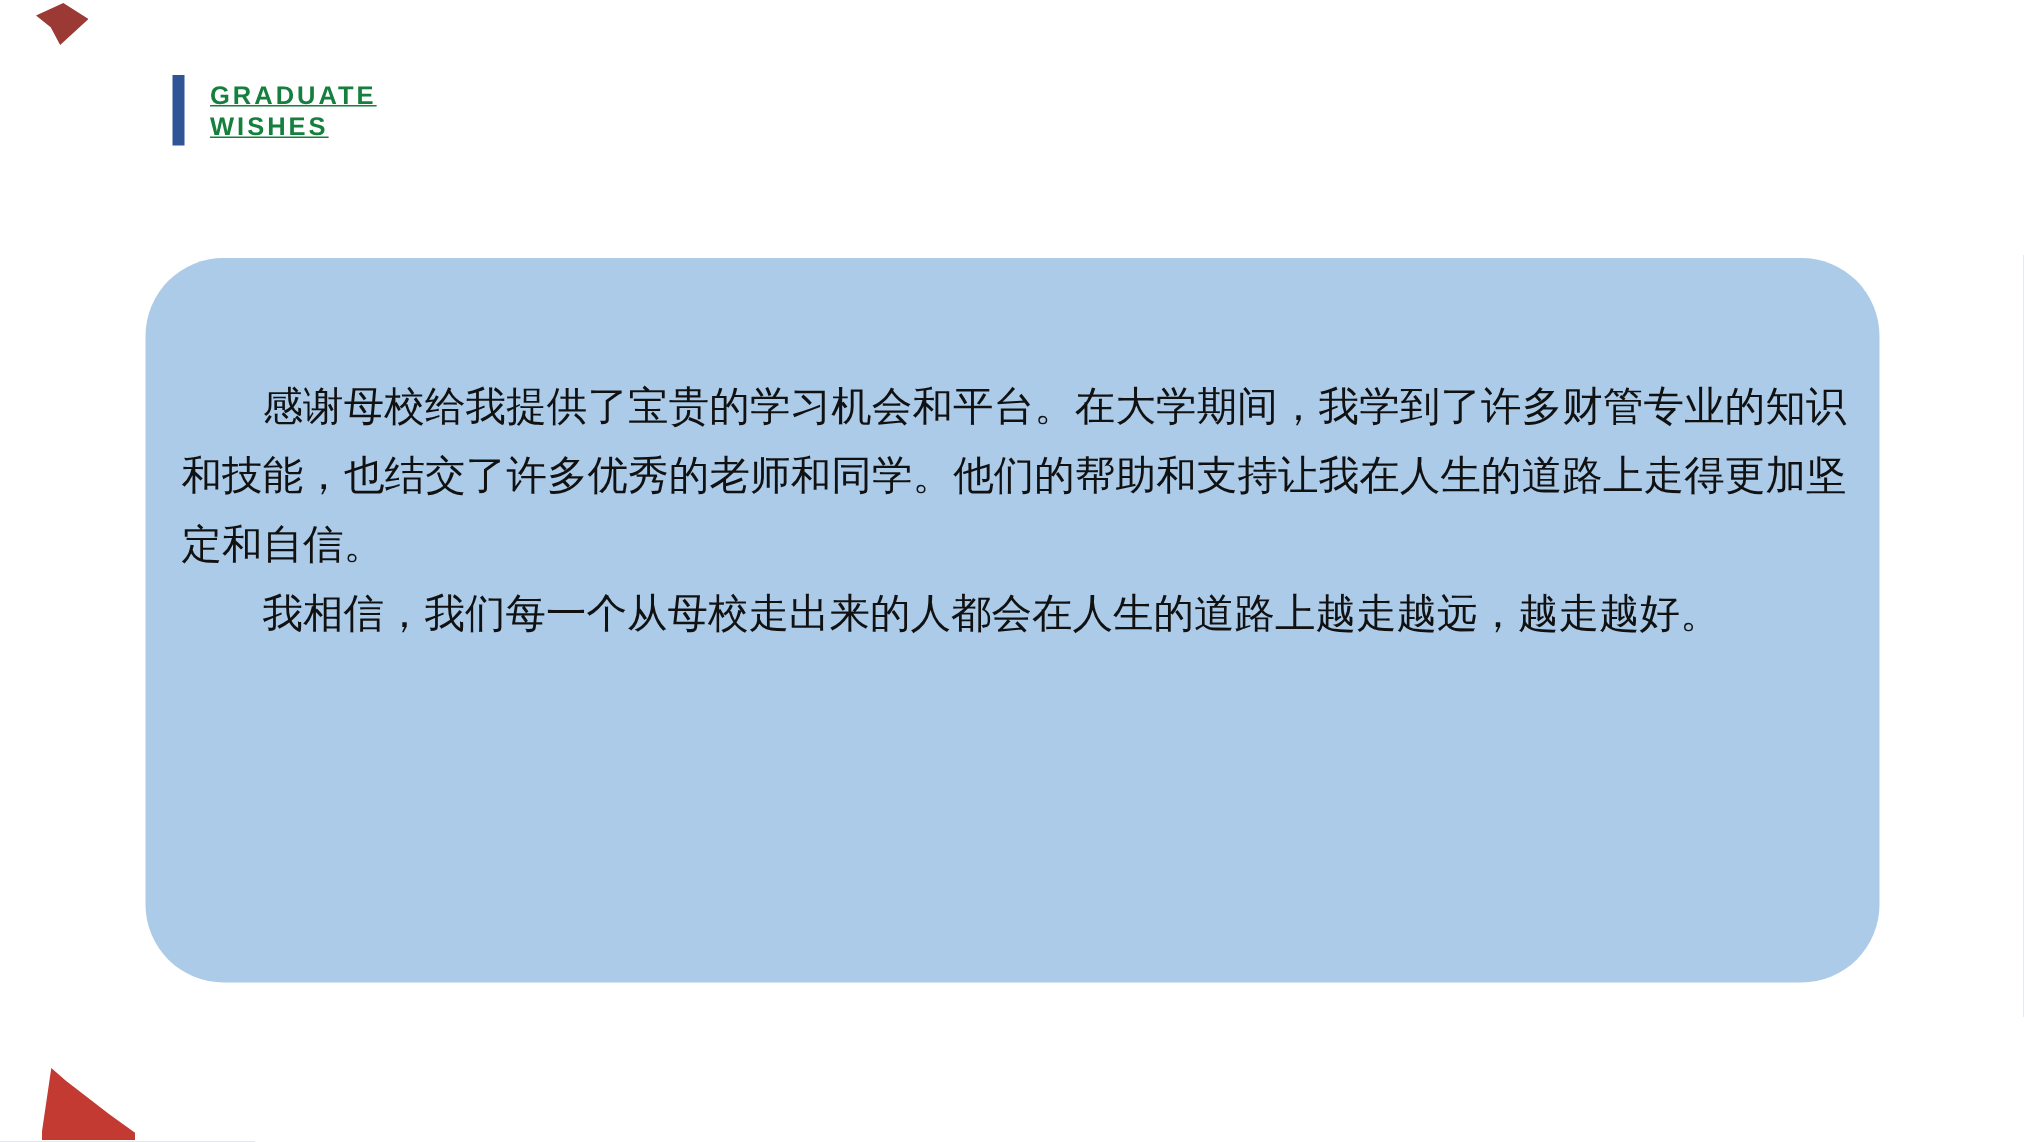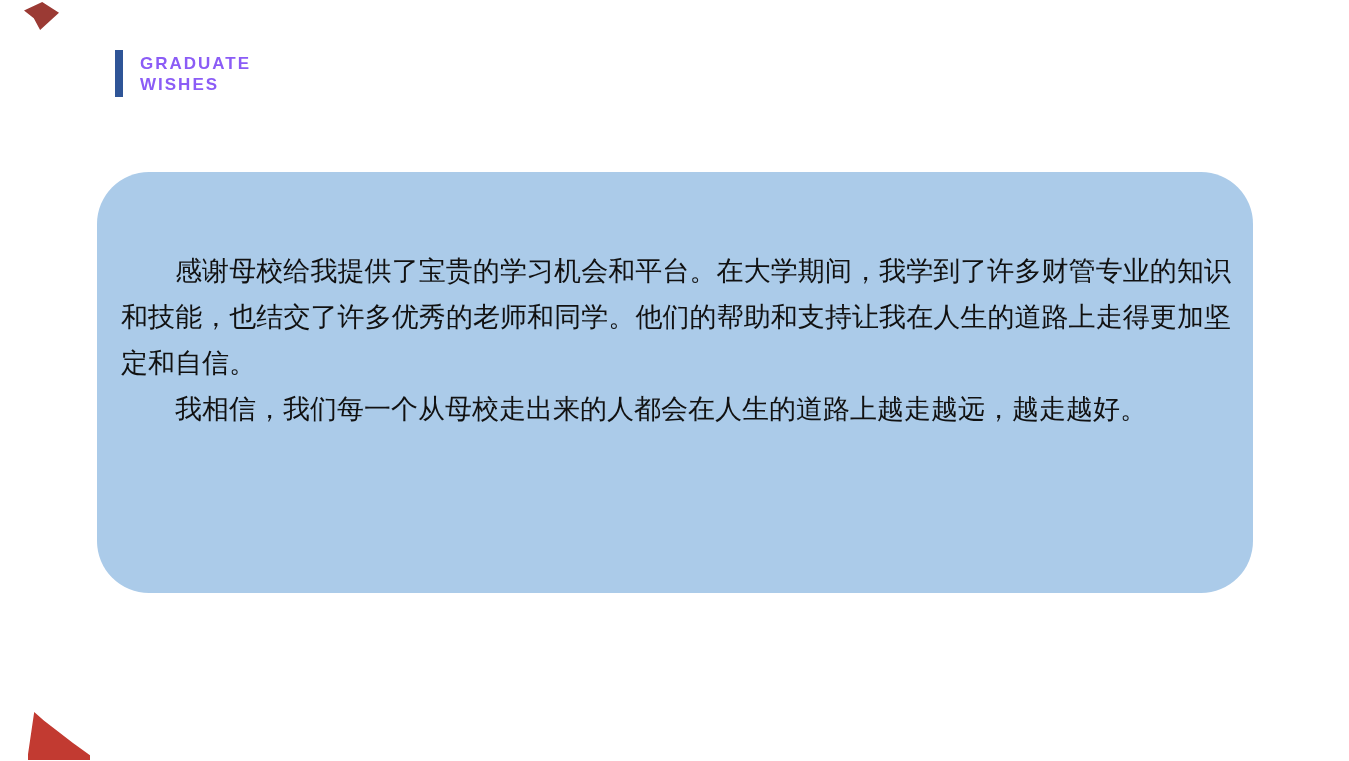--- a/index.html
+++ b/index.html
@@ -37,28 +37,29 @@
     background:#2f5597;
     margin-left:20px;margin-right:17px;
   }
   .subtitle{
     display:flex;flex-direction:column;justify-content:center;
   }
   .subtitle span{
     font-size:17px;
     font-weight:bold;
     letter-spacing:2px;
-    color:#8b5cf6;
+    color:#15803d;
     line-height:21px;
+    text-decoration:underline;
   }
   
   .panel{
     position:absolute;
     left:97px;top:172px;
-    width:1156px;height:421px;
+    width:1156px;height:483px;
     background:#abcbe9;
     border-radius:52px;
     box-sizing:border-box;
     padding:76px 22px 0 24px;
   }
   .panel p{
     margin:0;
     text-indent:2em;
     font-size:27px;
     line-height:46px;

